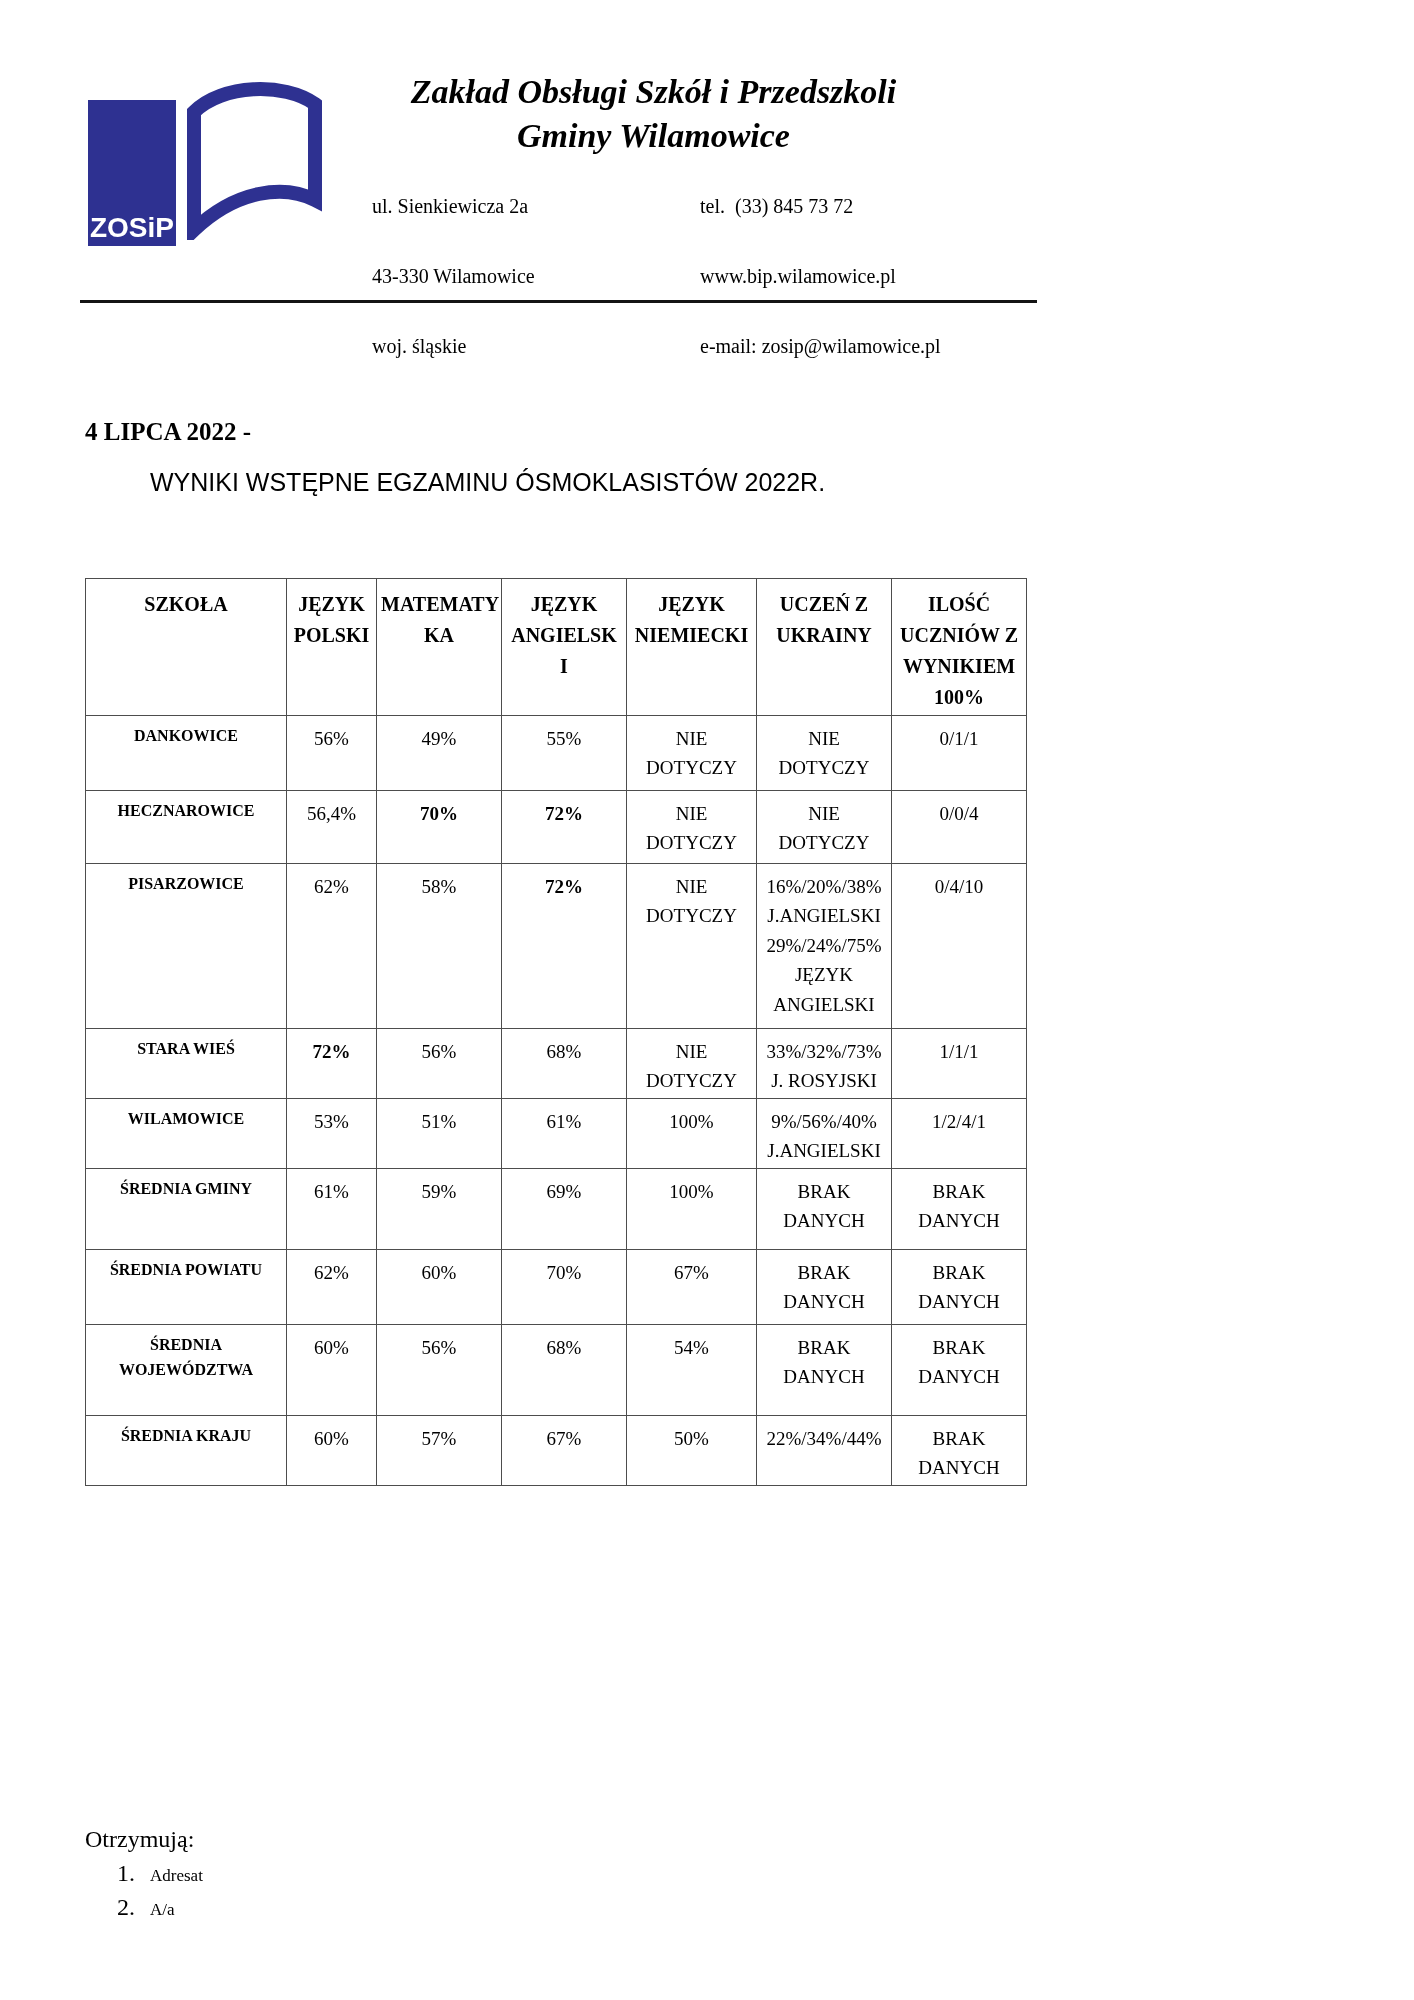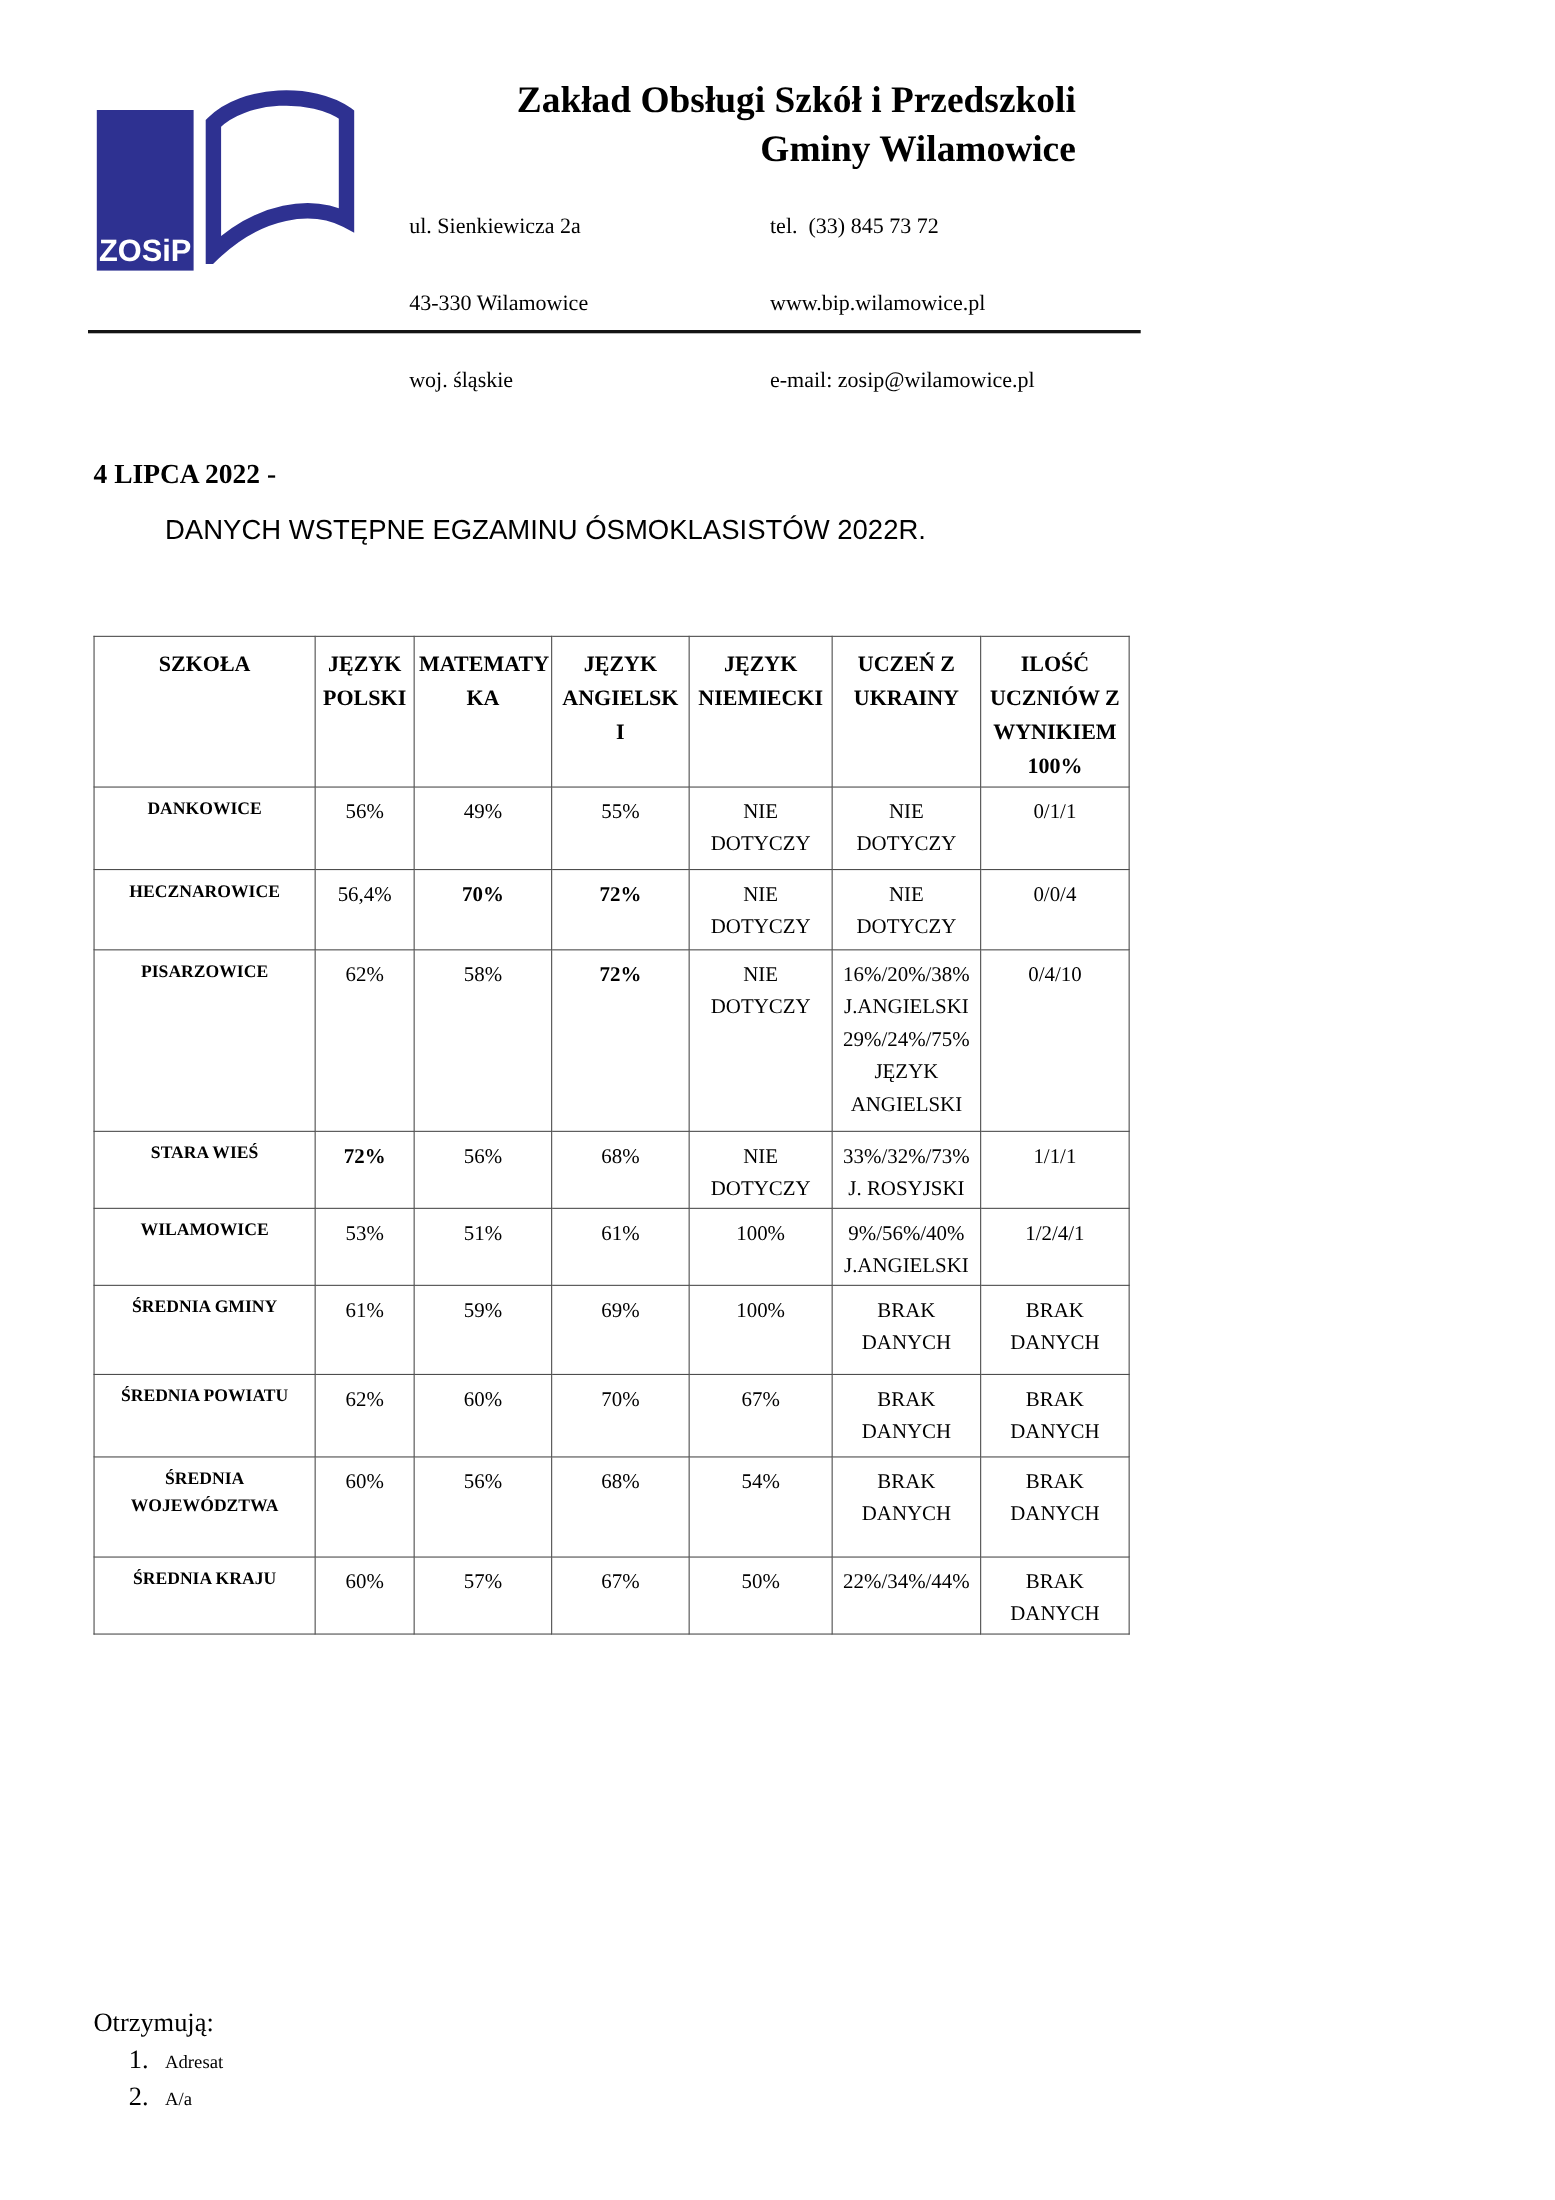--- a/index.html
+++ b/index.html
@@ -15,22 +15,22 @@
   
   .logo{position:absolute;left:88px;top:72px;width:245px;height:168px;}
   .logo-square{position:absolute;left:0;top:28px;width:88px;height:146px;background:#2e3191;}
   .logo-text{
     position:absolute;left:0;right:0;bottom:2px;text-align:center;
     font-family:"Liberation Sans", sans-serif;font-weight:bold;
     font-size:28px;color:#ffffff;letter-spacing:0px;
   }
   .logo-book{position:absolute;left:90px;top:0;}
   .org{
-    position:absolute;left:303px;top:70px;width:675px;text-align:right;
-    font-weight:bold;font-size:34px;line-height:1.3;
+    position:absolute;left:316px;top:70px;width:675px;text-align:center;
+    font-weight:bold;font-size:34px;line-height:1.3;font-style:italic;
   }
   .contact{
     position:absolute;top:148px;font-size:20px;line-height:1.17;white-space:pre;
   }
   .contact-left{left:372px;}
   .contact-right{left:700px;}
   .rule{position:absolute;left:80px;top:300px;width:957px;height:3px;background:#141414;}
   
   .date{position:absolute;left:85px;top:418px;font-size:25px;font-weight:bold;}
   .doc-title{
@@ -99,21 +99,21 @@
 
   <div class="contact contact-right">
     <div>tel.  (33) 845 73 72</div>
     <div>www.bip.wilamowice.pl</div>
     <div>e-mail: zosip@wilamowice.pl</div>
   </div>
 
   <div class="rule"></div>
 
   <div class="date">4 LIPCA 2022 -</div>
-  <h1 class="doc-title">DANYCH WSTĘPNE EGZAMINU ÓSMOKLASISTÓW 2022R.</h1>
+  <h1 class="doc-title">WYNIKI WSTĘPNE EGZAMINU ÓSMOKLASISTÓW 2022R.</h1>
 
   <table class="results">
     <colgroup>
       <col style="width:201px">
       <col style="width:90px">
       <col style="width:125px">
       <col style="width:125px">
       <col style="width:130px">
       <col style="width:135px">
       <col style="width:135px">

